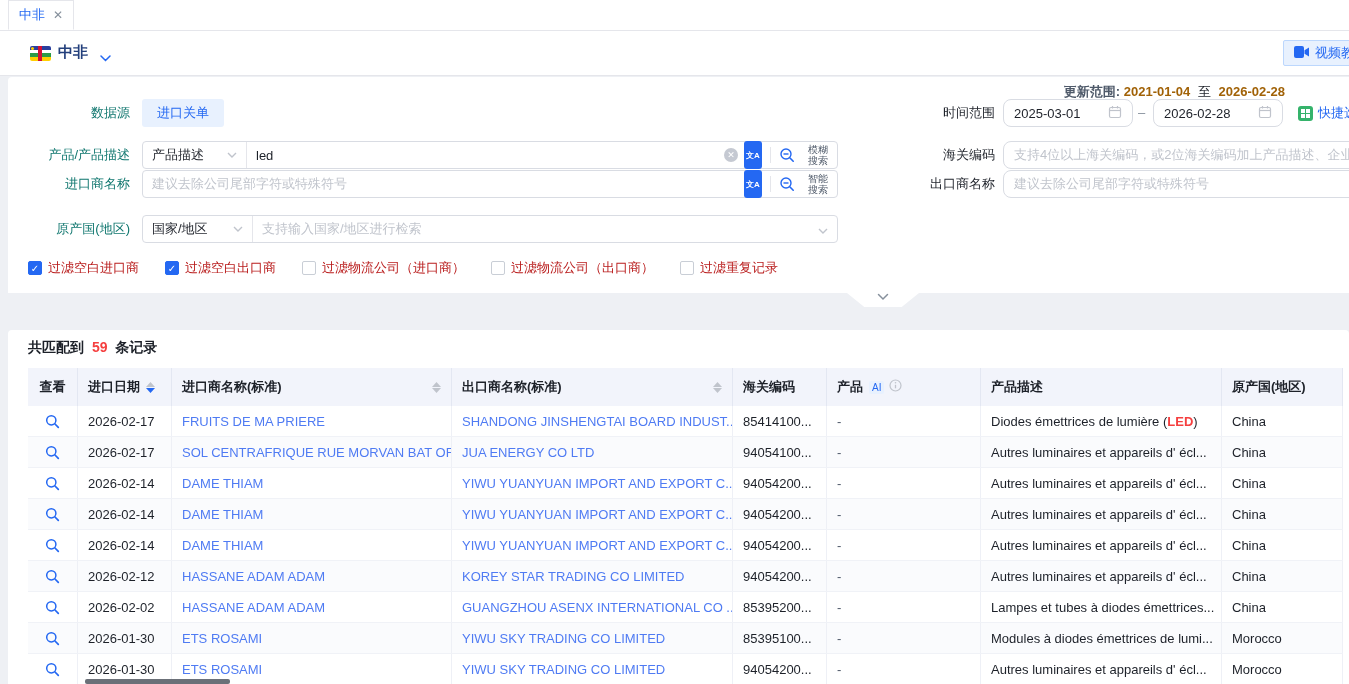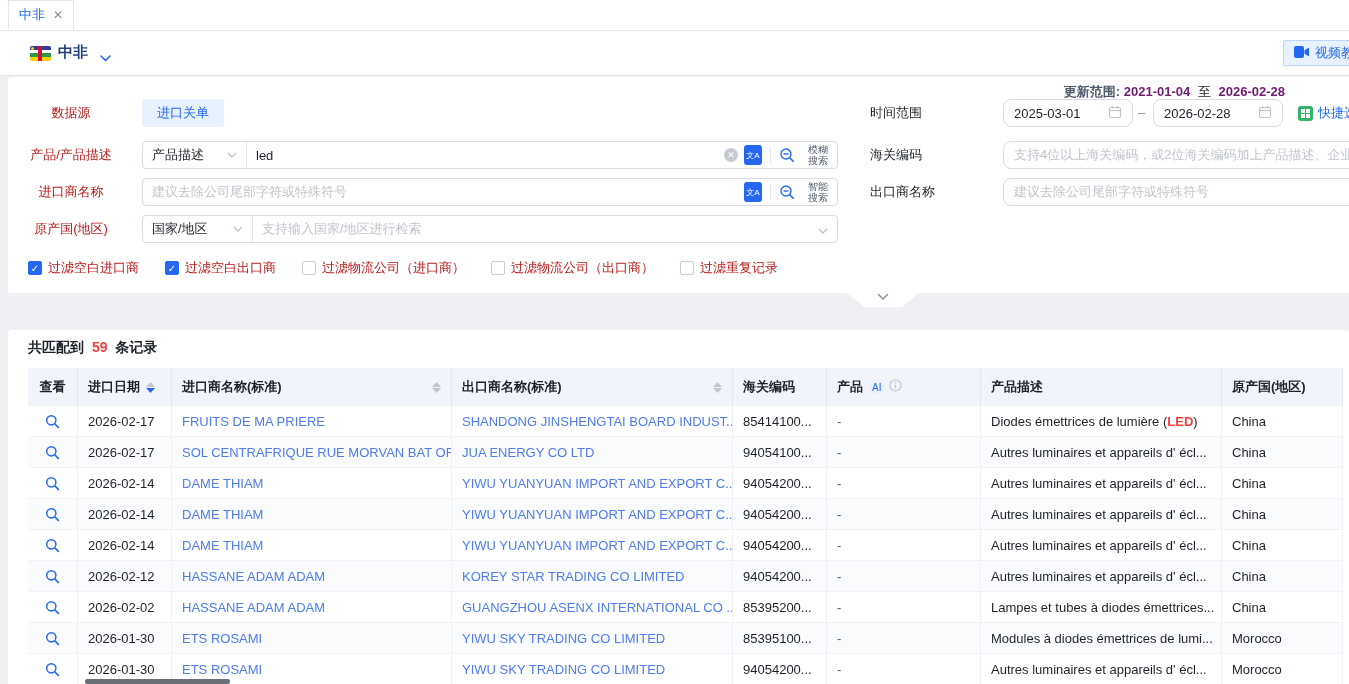--- a/index.html
+++ b/index.html
@@ -17,44 +17,44 @@
         background:linear-gradient(180deg,#2a3f9d 0 25%,#fff 25% 50%,#2c9a47 50% 75%,#ffcf00 75% 100%)}
   .flag::after{content:"";position:absolute;left:8px;top:0;width:4px;height:100%;background:#d21034}
   .flag::before{content:"";position:absolute;left:1px;top:1px;width:3px;height:3px;background:#ffcf00;border-radius:50%;z-index:1}
   .country{position:absolute;left:58px;top:12px;font-size:15px;font-weight:700;color:#24407c}
   .country-chev{position:absolute;left:100px;top:19px}
   .video-btn{position:absolute;left:1283px;top:9px;height:26px;box-sizing:border-box;display:flex;align-items:center;gap:5px;
              padding:0 10px;background:#e8f1fe;border:1px solid #bcd7fd;border-radius:2px;color:#2468f2;cursor:pointer;white-space:nowrap}
   
   .search-card{position:absolute;left:8px;top:77px;width:1341px;height:216px;background:#fff;border-radius:4px 0 0 0;z-index:1}
   .upd{position:absolute;top:6px;right:64px;white-space:nowrap;font-weight:700;color:#4e5969}
-  .upd b{color:#701a75}
+  .upd b{color:#a16207}
   .upd .zhi{font-weight:400;color:#1d2129;margin:0 4px}
   .frow{position:absolute;left:0;right:0;height:28px}
-  .flabel{position:absolute;width:118px;left:4px;text-align:center;line-height:28px;color:#b91c1c;white-space:nowrap}
-  .flabel-r{position:absolute;width:125px;left:862px;line-height:28px;color:#1d2129;white-space:nowrap}
+  .flabel{position:absolute;width:118px;left:4px;text-align:right;line-height:28px;color:#0f766e;white-space:nowrap}
+  .flabel-r{position:absolute;width:125px;left:862px;text-align:right;line-height:28px;color:#1d2129;white-space:nowrap}
   .src-btn{position:absolute;left:134px;top:0;width:82px;height:28px;background:#e8f1fe;color:#2468f2;border-radius:3px;
            text-align:center;line-height:28px;cursor:pointer}
   .inp{position:absolute;top:0;height:28px;box-sizing:border-box;border:1px solid #d9dce3;border-radius:8px;background:#fff;
        display:flex;align-items:center;padding:0 10px;gap:6px}
   .date1{left:995px;width:130px;justify-content:space-between}
   .date2{left:1145px;width:130px;justify-content:space-between}
   .dsep{position:absolute;left:1130px;top:0;line-height:28px;color:#86909c}
   .quick{position:absolute;left:1290px;top:0;height:28px;display:flex;align-items:center;gap:5px;color:#2468f2;white-space:nowrap;cursor:pointer}
   .qicon{width:15px;height:15px;background:#35b36b;border-radius:3px;display:flex;align-items:center;justify-content:center;flex:none}
   .group{position:absolute;left:134px;top:0;width:696px;height:28px;box-sizing:border-box;border:1px solid #d9dce3;border-radius:4px;
          background:#fff;display:flex;align-items:center}
   .sel{display:flex;align-items:center;justify-content:space-between;padding:0 9px;box-sizing:border-box;height:100%;
        border-right:1px solid #e5e6eb;cursor:pointer;flex:none}
   .sel-prod{width:104px}.sel-org{width:110px}
   .ival{flex:1;padding:0 9px;color:#1d2129;white-space:nowrap;overflow:hidden}
   .ph{color:#c0c4cc}
   .clear-icon{width:14px;height:14px;border-radius:50%;background:#c5c9d2;color:#fff;font-size:9px;line-height:14px;
               text-align:center;flex:none;cursor:pointer;margin-right:6px}
-  .trans-icon{width:18px;height:20px;border-radius:3px;background:#2468f2;color:#fff;font-size:8px;font-weight:400;
+  .trans-icon{width:18px;height:28px;border-radius:3px;background:#2468f2;color:#fff;font-size:8px;font-weight:700;
               display:flex;align-items:center;justify-content:center;flex:none;cursor:pointer}
   .vdiv{width:1px;height:16px;background:#e5e6eb;margin:0 8px;flex:none}
   .srch{display:flex;align-items:center;gap:13px;padding-right:9px;cursor:pointer;flex:none}
   .srch-txt{display:flex;flex-direction:column;font-size:10px;line-height:11px;color:#4e5969}
   .inp-wide{left:995px;width:430px}
   .chev-in{margin-left:auto;flex:none;padding-right:9px}
   .cbrow{position:absolute;left:20px;top:182px;display:flex;gap:26px;align-items:center;height:18px}
   .cb{display:flex;align-items:center;cursor:pointer}
   .cb .box{width:14px;height:14px;box-sizing:border-box;border:1px solid #c9ced6;border-radius:2px;background:#fff;
            display:flex;align-items:center;justify-content:center;font-size:10px;color:#fff}
@@ -185,21 +185,21 @@
           <span>搜索</span>
         </span>
       </span>
     </div>
     <span class="flabel-r">海关编码</span>
     <div class="inp inp-wide">
       <span class="ph">支持4位以上海关编码，或2位海关编码加上产品描述、企业名称的</span>
     </div>
   </div>
 
-  <div class="frow" style="top:101px">
+  <div class="frow" style="top:93px">
     <span class="flabel">进口商名称</span>
     <div class="group">
       <span class="ival ph">建议去除公司尾部字符或特殊符号</span>
       <span class="trans-icon">文A</span>
       <span class="vdiv"></span>
       <span class="srch">
         <svg width="16" height="16" viewBox="0 0 16 16">
             <circle cx="7" cy="7" r="5" fill="none" stroke="#2468f2" stroke-width="1.4"></circle>
             <line x1="4.5" y1="7" x2="9.5" y2="7" stroke="#2468f2" stroke-width="1.4"></line>
             <line x1="11" y1="11" x2="14.2" y2="14.2" stroke="#2468f2" stroke-width="1.6" stroke-linecap="round"></line>

